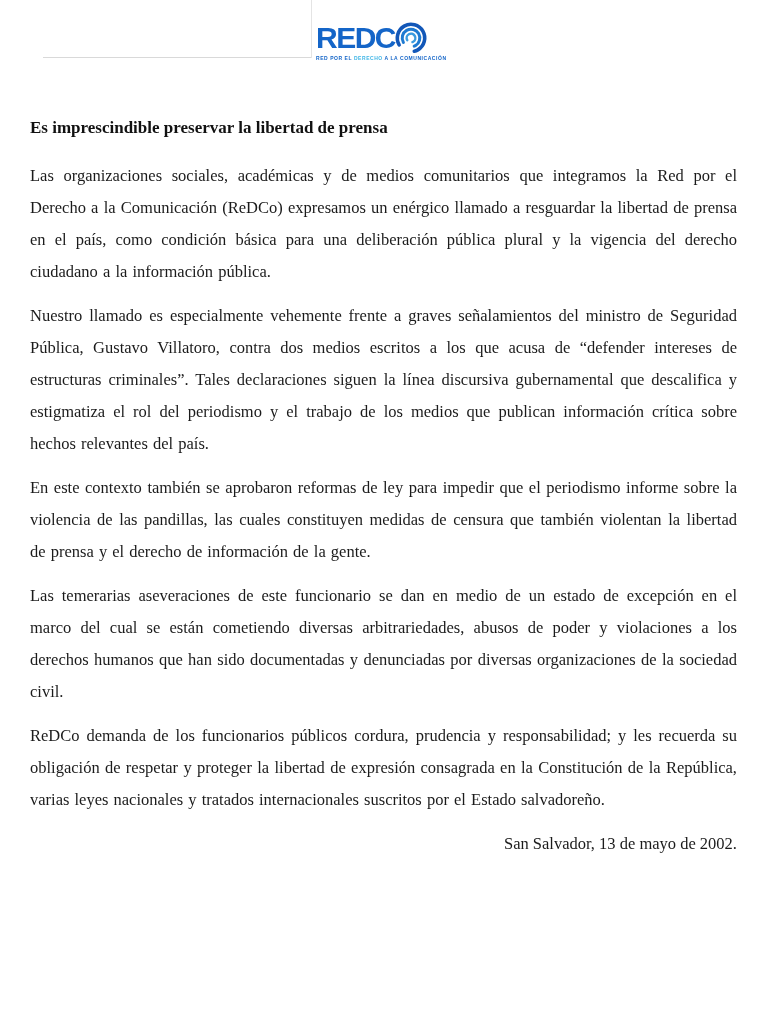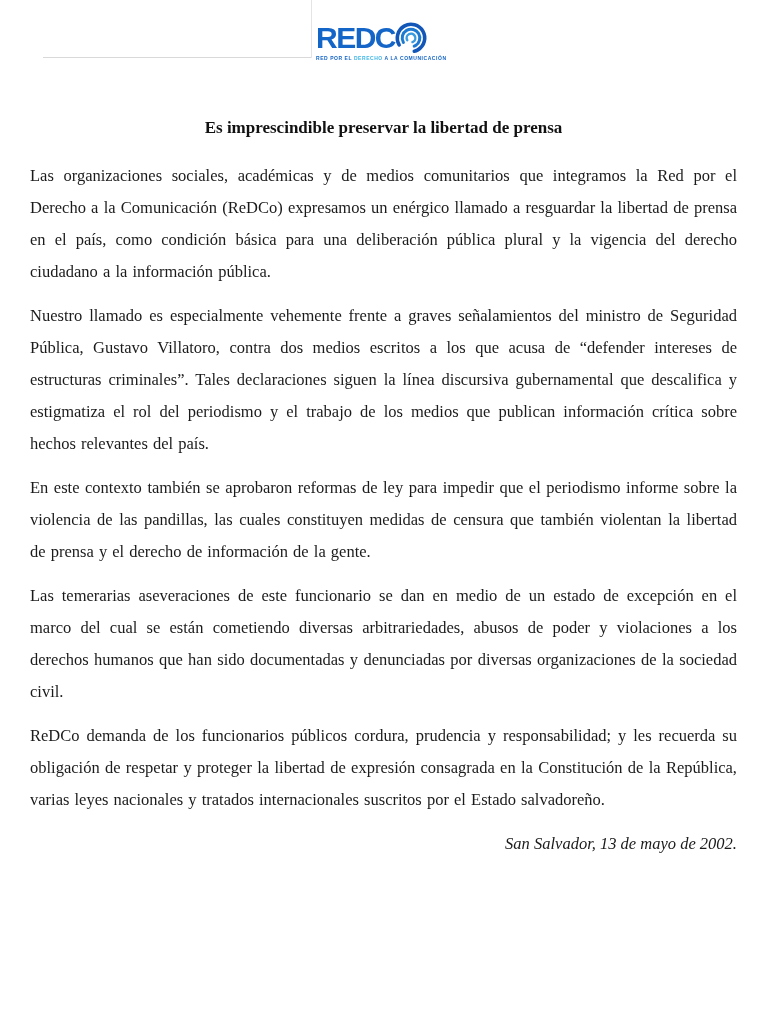--- a/index.html
+++ b/index.html
@@ -83,41 +83,39 @@
 
   
   .content {
     position: absolute;
     left: 30px;
     top: 118px;
     width: 707px;
   }
   .doc-title {
     margin: 0 0 22px 0;
-    text-align: center;
     font-weight: bold;
     font-size: 17px;
     line-height: 20px;
     color: #111111;
   }
   .doc-paragraph {
     margin: 0 0 12px 0;
     text-align: justify;
     font-size: 16.5px;
     line-height: 32px;
     color: #1b1b1b;
     word-spacing: 1px;
   }
   .doc-dateline {
     margin: 0;
     text-align: right;
     font-size: 16.5px;
     line-height: 32px;
     color: #1b1b1b;
-    font-style: italic;
   }
 </style>
 </head>
 <body>
 
 <div class="page">
 
   <div class="header">
     <div class="header-rule-left"></div>
     <div class="logo-card-edge"></div>

